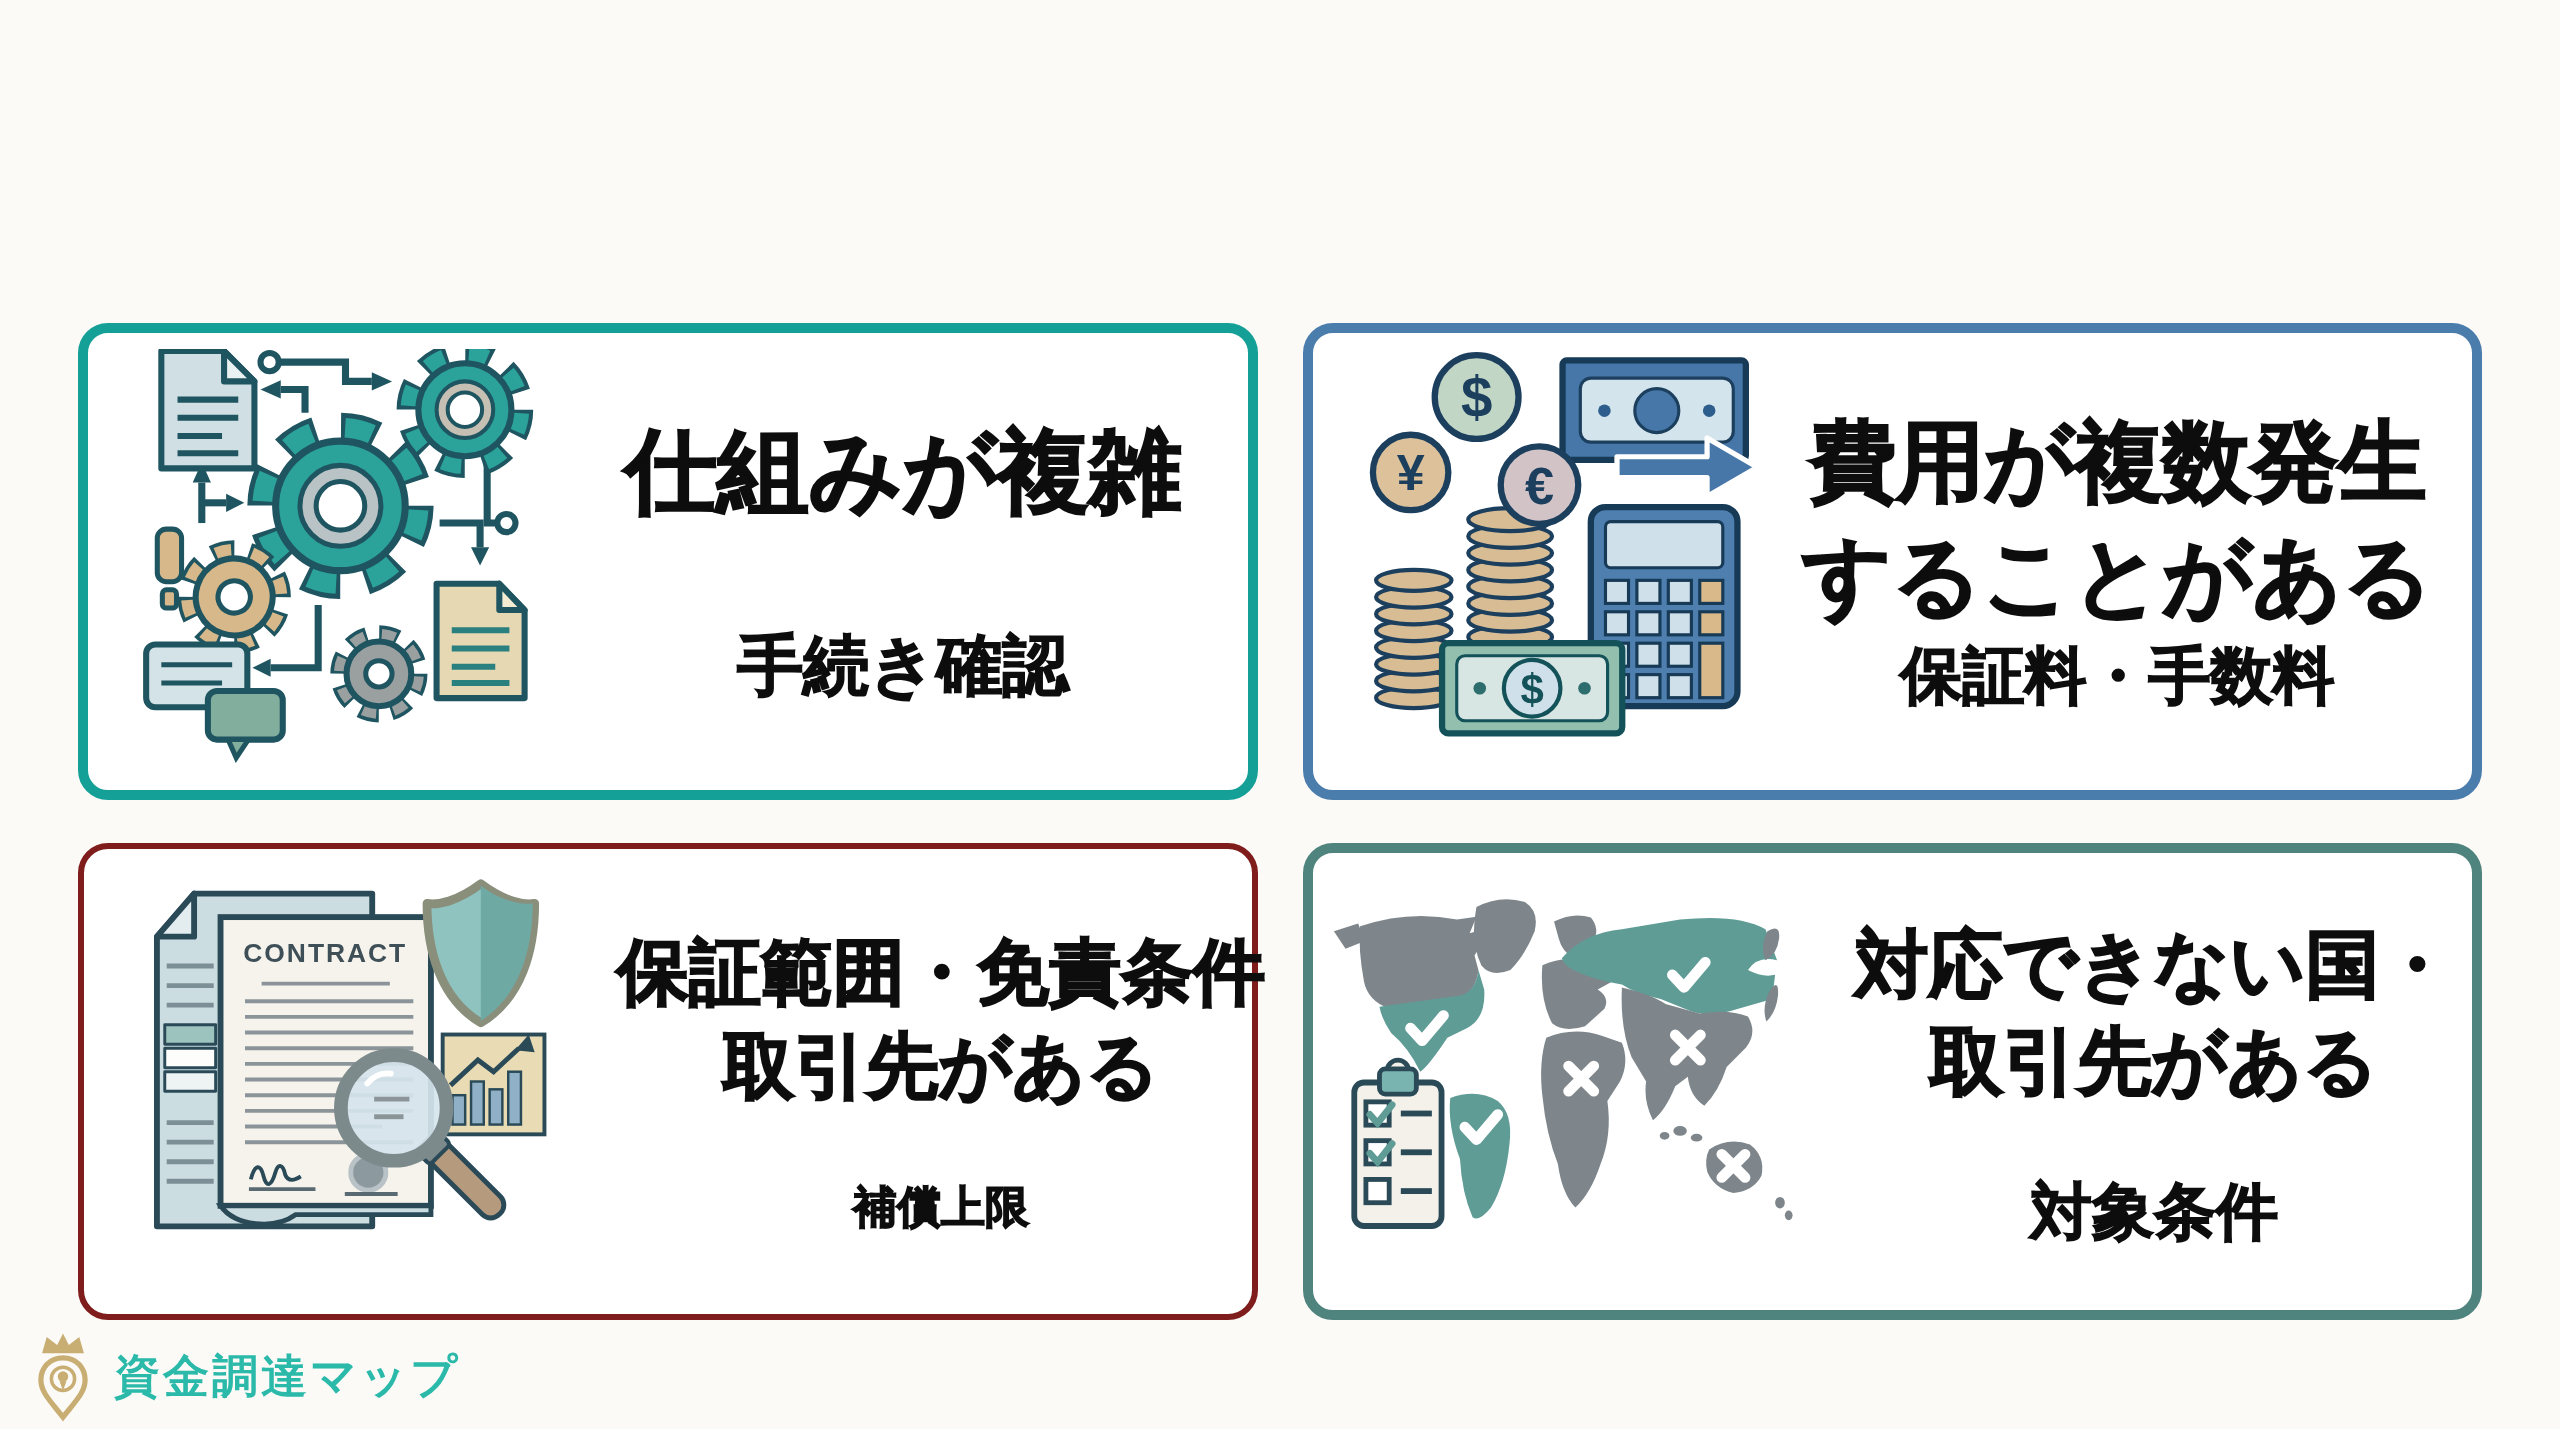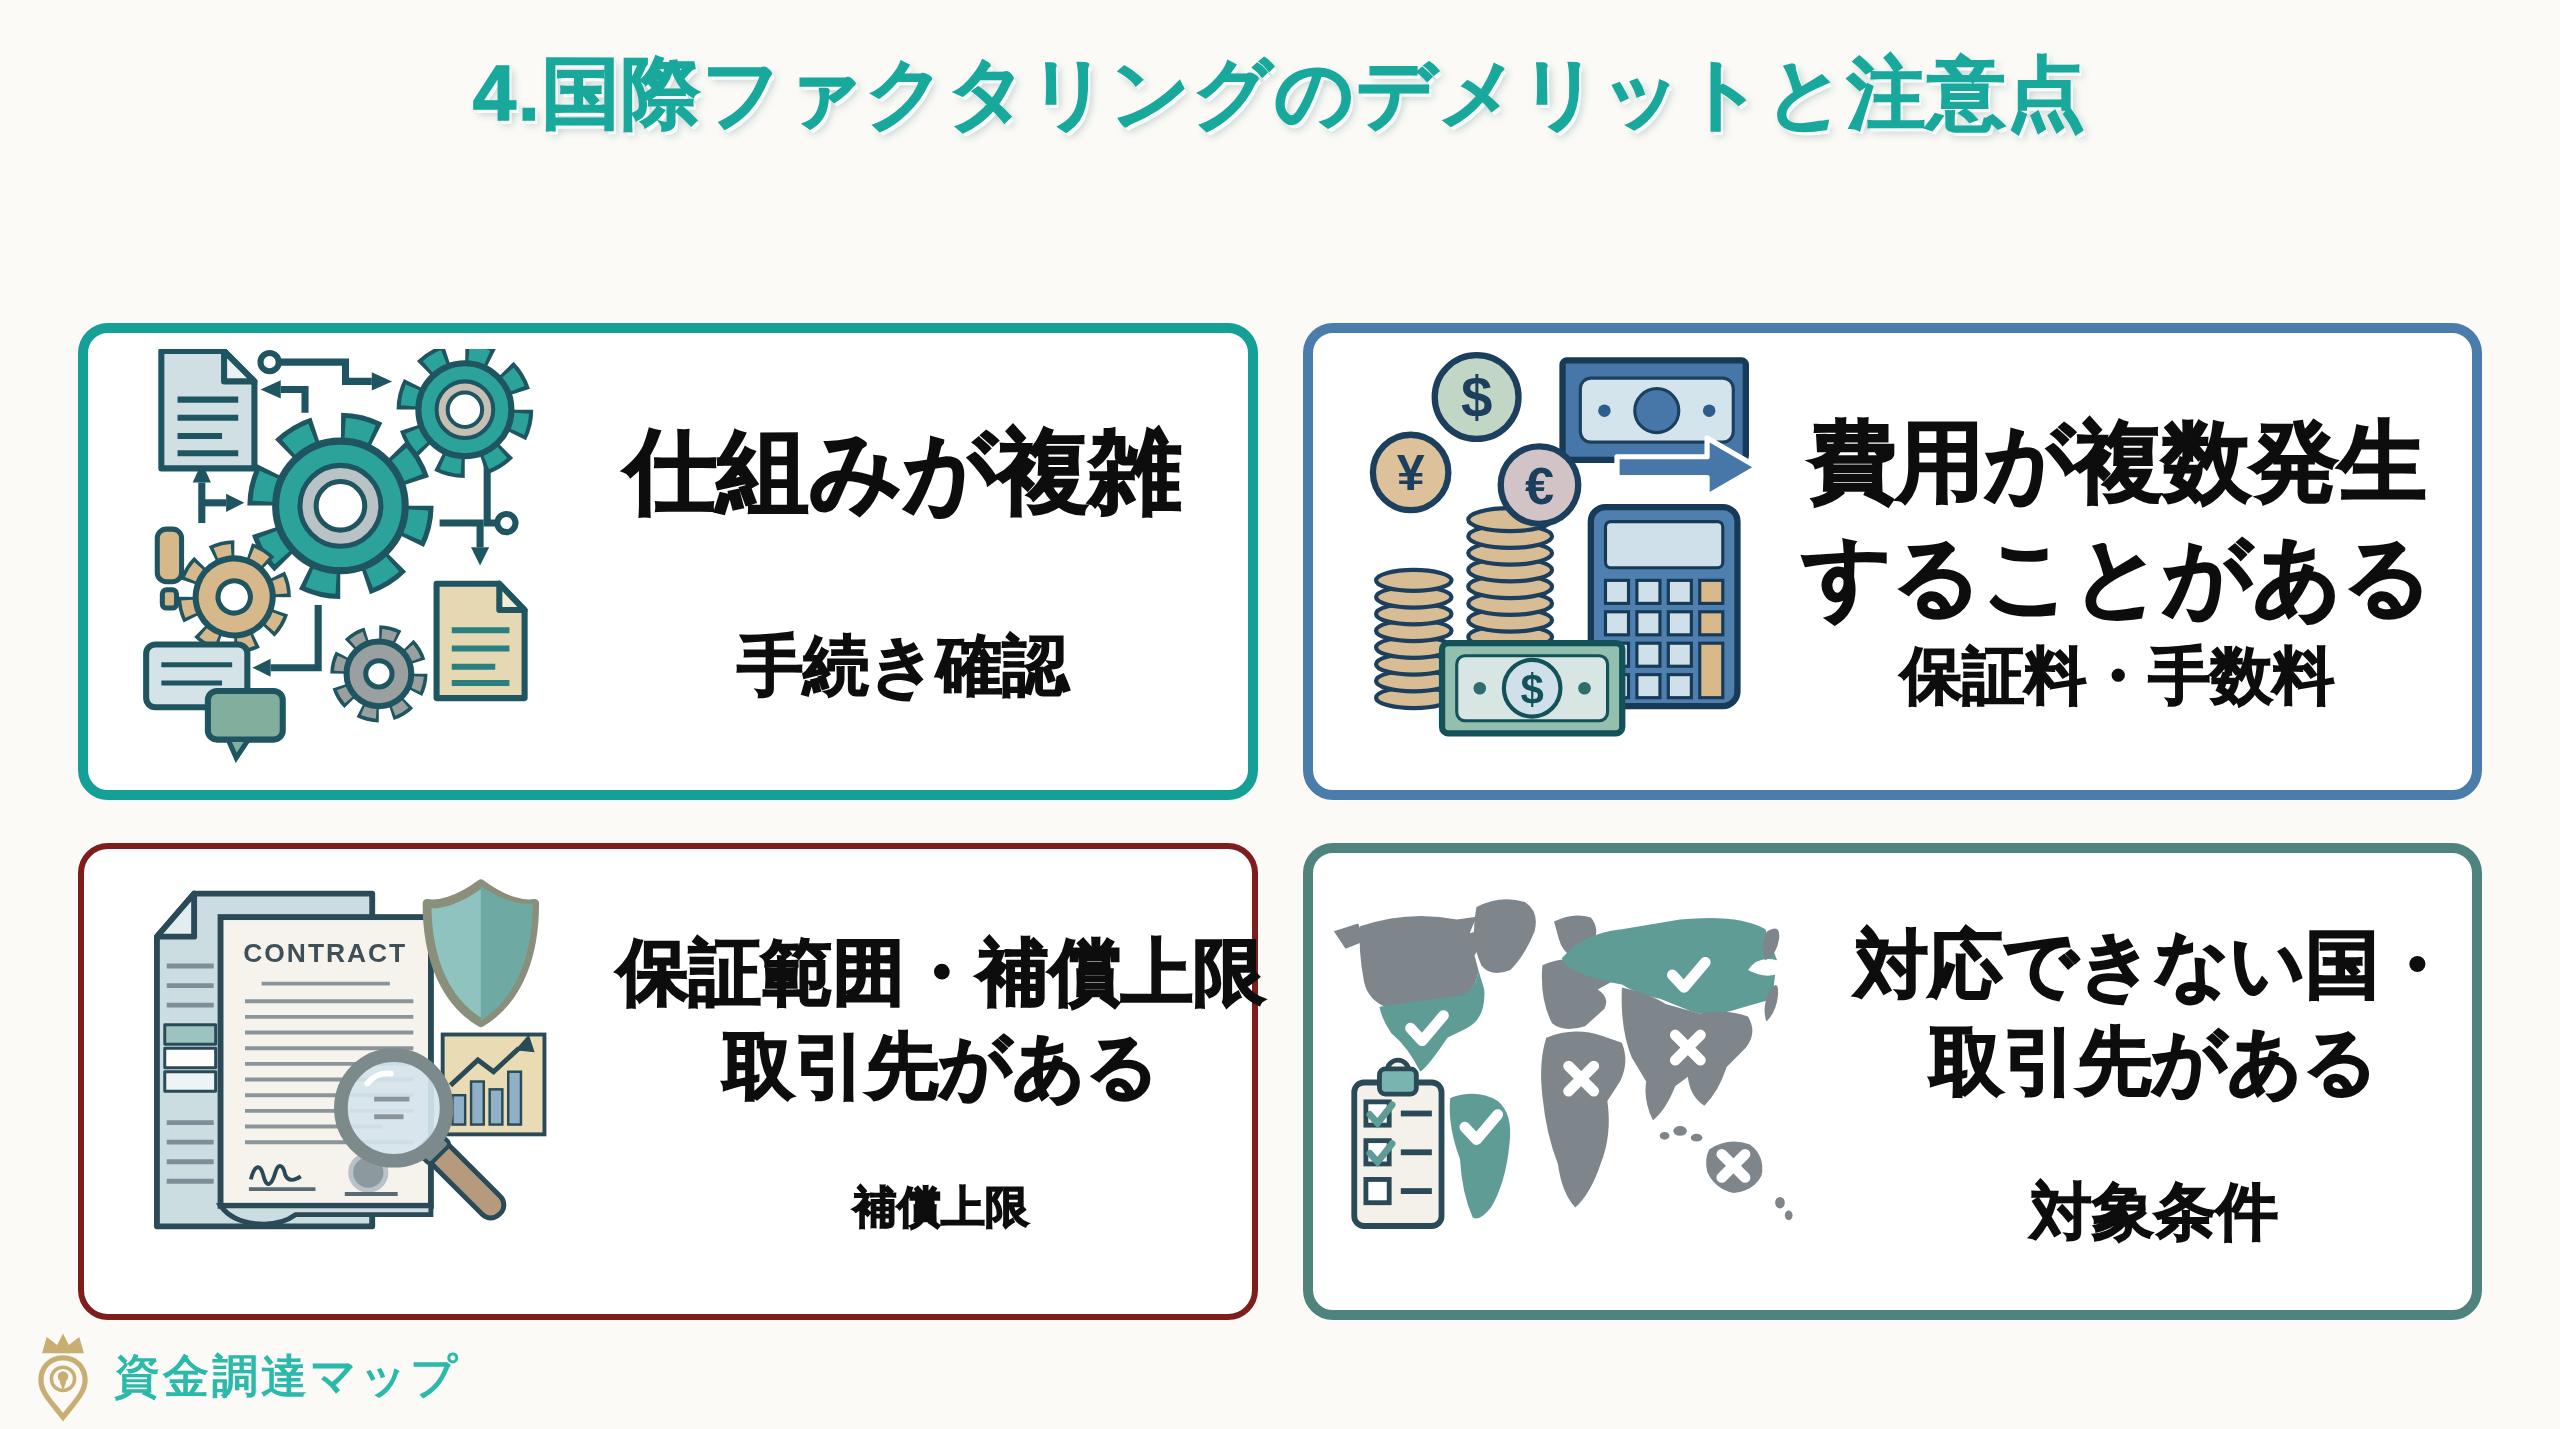--- a/index.html
+++ b/index.html
@@ -33,21 +33,20 @@
   .card4 .text-box{position:absolute;right:28px;top:4px;height:100%;width:580px;}
   .logo{position:absolute;left:28px;bottom:6px;display:flex;align-items:center;gap:16px;}
   .logo-text{font-size:46px;font-weight:800;color:#2bb9aa;letter-spacing:3px;}
   svg{display:block;}
 </style>
 </head>
 <body>
 
 <div class="page">
 
-  <div class="title">4.国際ファクタリングのデメリットと注意点</div>
 
   <div class="grid">
 
     <div class="card card1">
       <div class="icon-box">
         <svg width="405" height="425" viewBox="0 0 400 420">
           <g stroke="#1f5560" stroke-width="7" fill="none">
             <path d="M134,13 H200 V32 H226"></path>
             <path d="M160,63 V40 H136"></path>
             <path d="M58,172 V132"></path>
@@ -280,21 +279,21 @@
             </g>
             <circle cx="252" cy="237" r="54" fill="rgba(213,228,235,0.92)" stroke="#7d8a8c" stroke-width="14"></circle>
             <line x1="232" y1="228" x2="268" y2="228" stroke="#8a9499" stroke-width="5"></line>
             <line x1="232" y1="246" x2="262" y2="246" stroke="#8a9499" stroke-width="5"></line>
             <path d="M225,212 q10,-12 24,-10" fill="none" stroke="#ffffff" stroke-width="6" stroke-linecap="round"></path>
           </g>
         </svg>
       </div>
       <div class="text-box">
         <div class="heading">
-          <div>保証範囲・補償上限</div>
+          <div>保証範囲・免責条件</div>
           <div>取引先がある</div>
         </div>
         <div class="sub">補償上限</div>
       </div>
     </div>
 
     <div class="card card4">
       <div class="icon-abs">
         <svg width="640" height="417" viewBox="0 0 660 430">
           <g>

